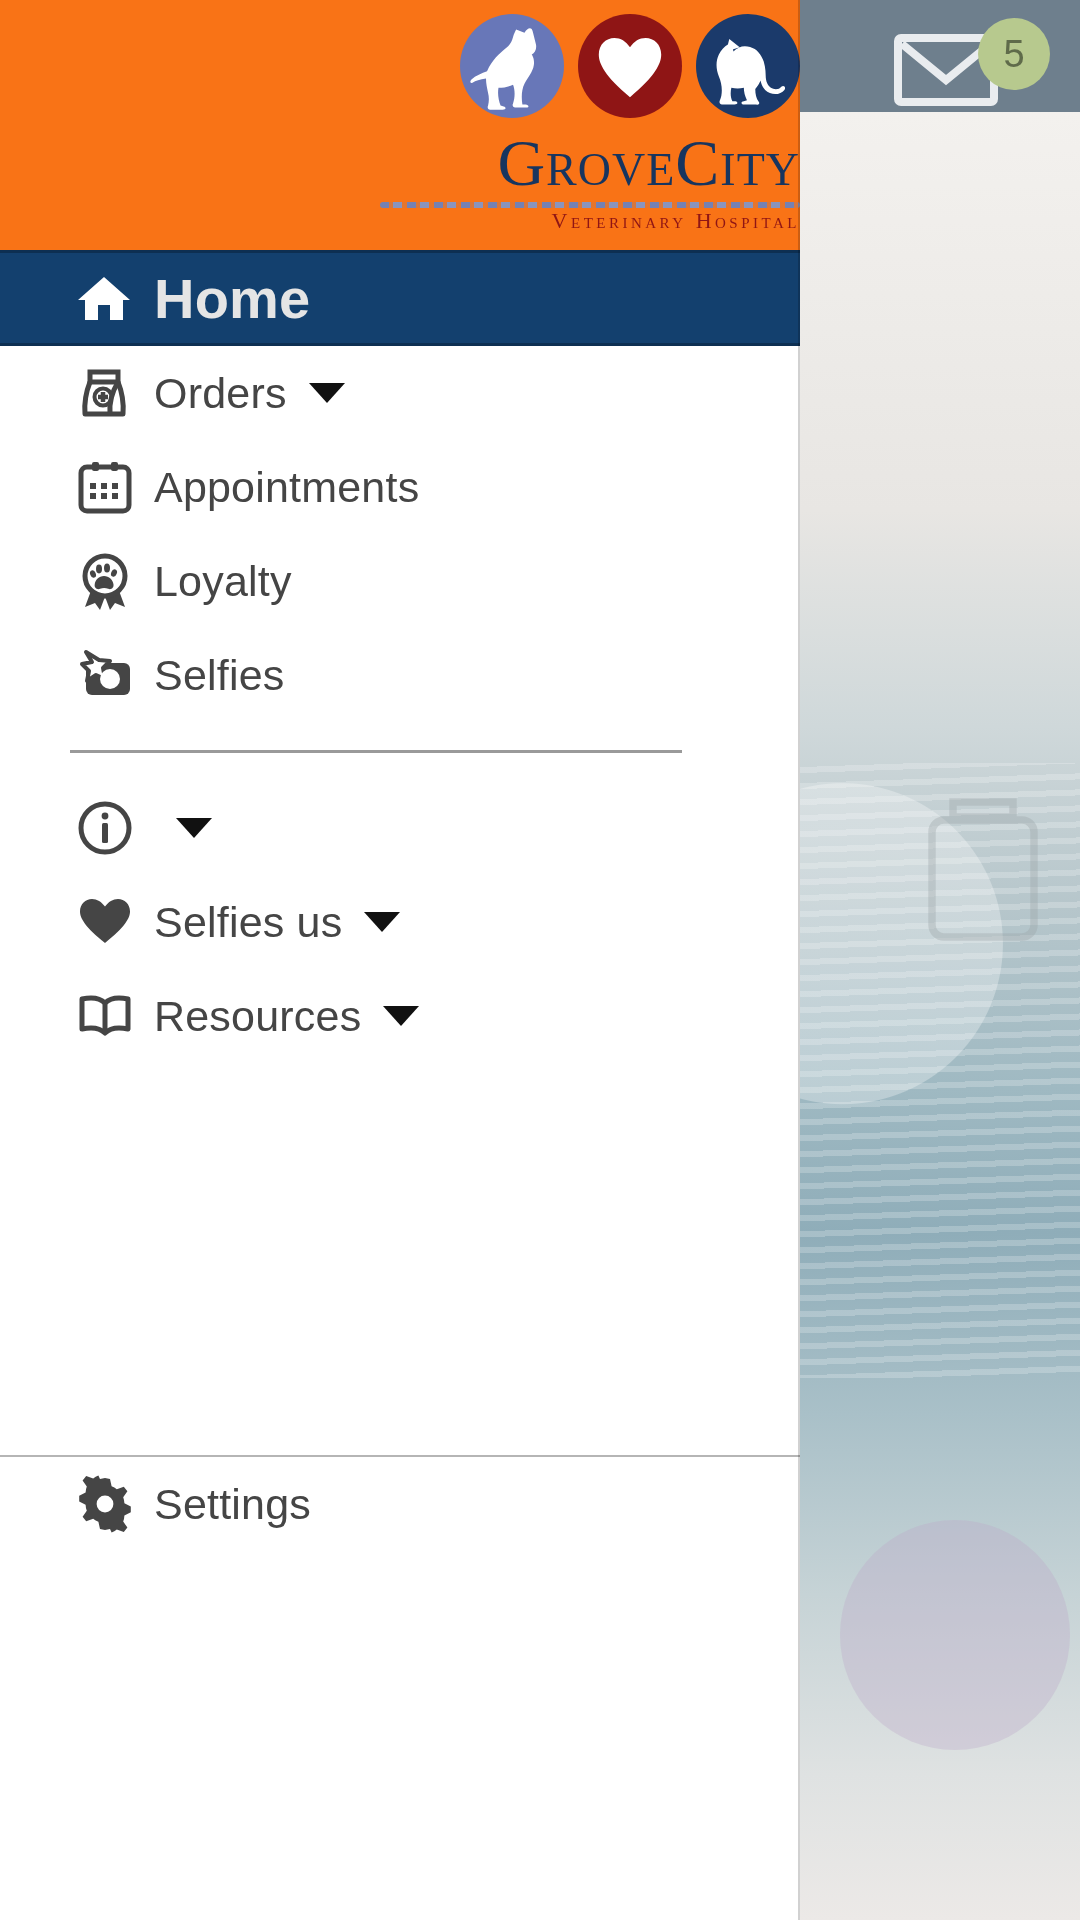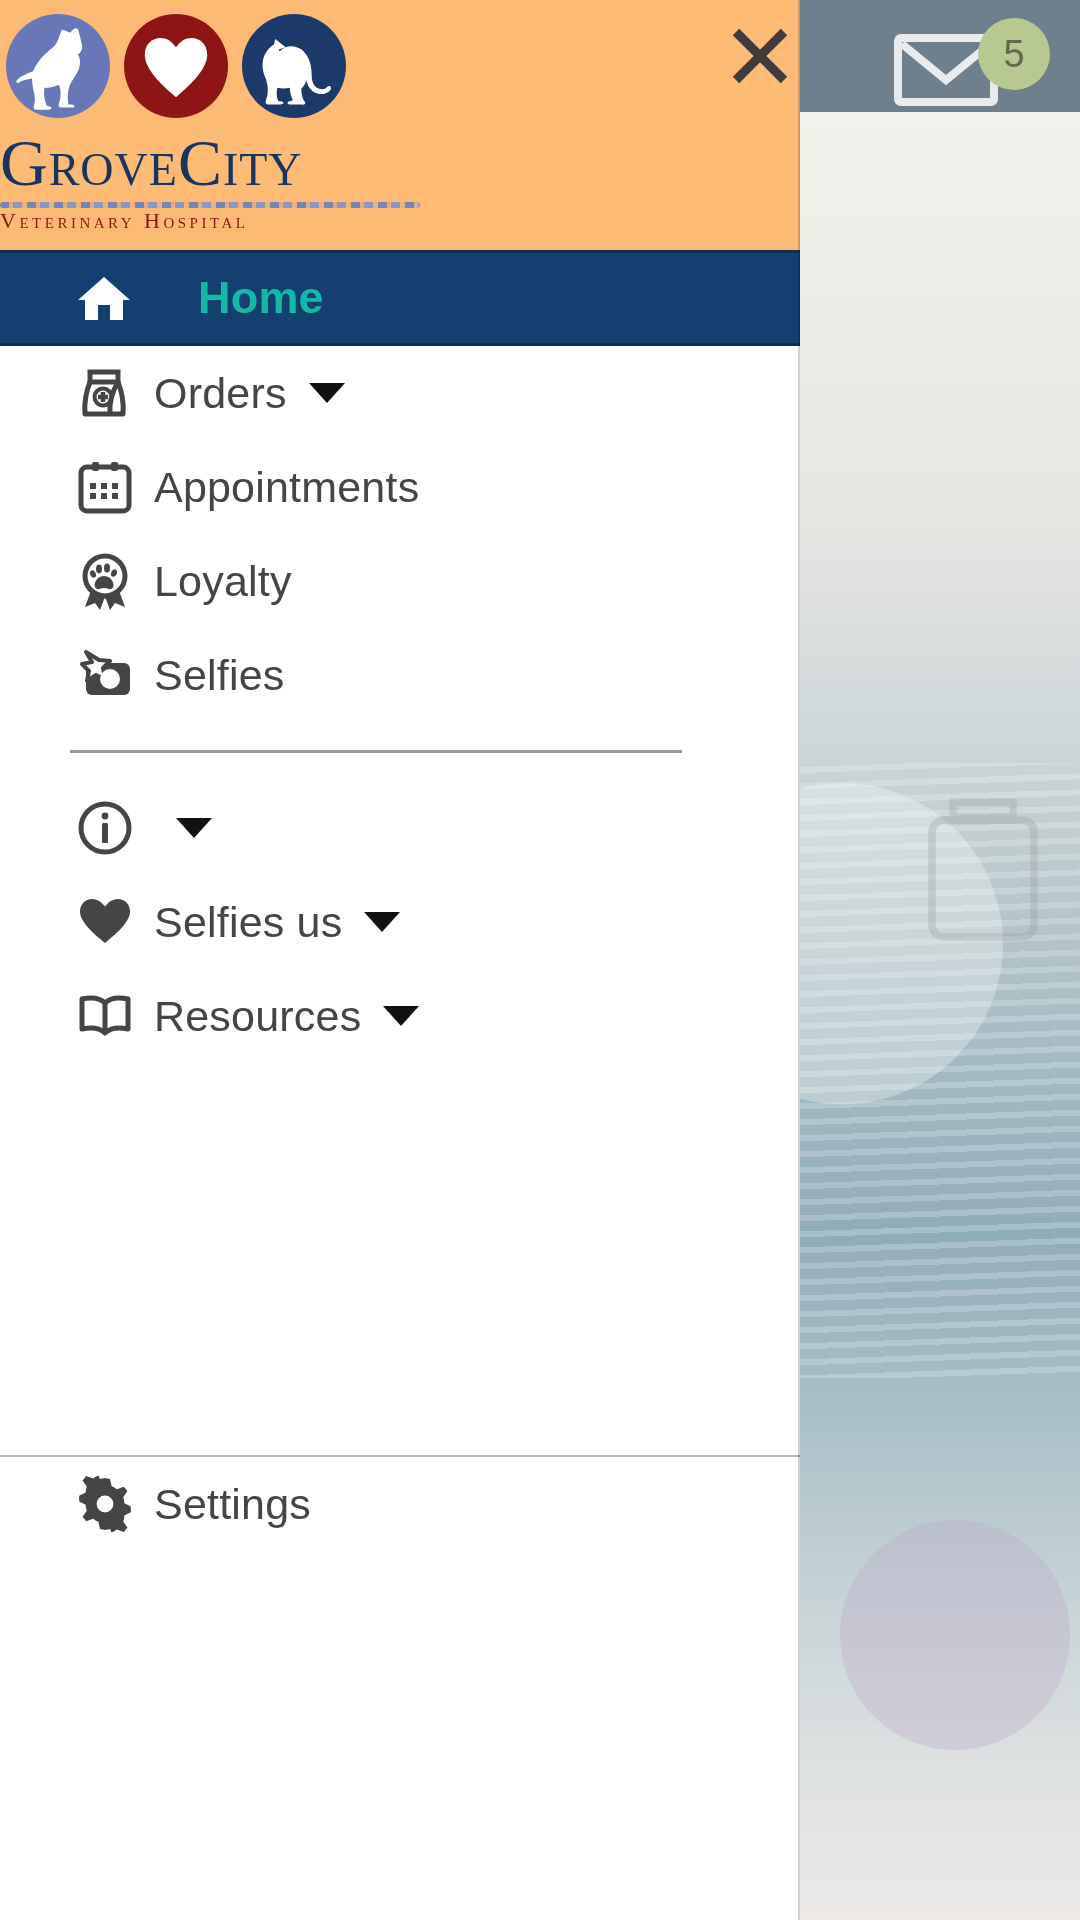--- a/index.html
+++ b/index.html
@@ -67,22 +67,22 @@
     position:absolute; top:10px; left:714px;
     width:92px; height:92px;
     display:flex; align-items:center; justify-content:center;
     background:transparent; border:none; cursor:pointer;
   }
   #close-button svg{ display:block; }
 
   
   #logo-block{
     width:800px; padding:14px 0 18px 0;
-    display:flex; flex-direction:column; align-items:flex-start;
-    background:#fdba74;
+    display:flex; flex-direction:column; align-items:flex-end;
+    background:#f97316;
   }
   #logo-circles{
     display:flex; align-items:center; justify-content:center;
     gap:14px; margin-left:6px;
   }
   .logo-circle{
     width:104px; height:104px; border-radius:50%;
     display:flex; align-items:center; justify-content:center;
     position:relative;
   }
@@ -140,21 +140,21 @@
     border-top:20px solid #111111;
     vertical-align:middle;
   }
 
   #nav-item-home{
     background:#13406e;
     height:96px;
     border-top:3px solid #0d2f52;
     border-bottom:3px solid #0d2f52;
   }
-  #nav-item-home .nav-label{ color:#14b8a6; font-weight:700; font-size:45px;margin-left:44px; }
+  #nav-item-home .nav-label{ color:#e5e5e5; font-weight:700; font-size:56px; }
 
   #nav-divider{
     width:612px; height:3px; background:#9a9a9a;
     margin:28px 0 28px 70px;
   }
 
   #nav-bottom-divider{
     position:absolute; left:0; top:1455px;
     width:800px; height:2px; background:#b5b5b5;
   }

